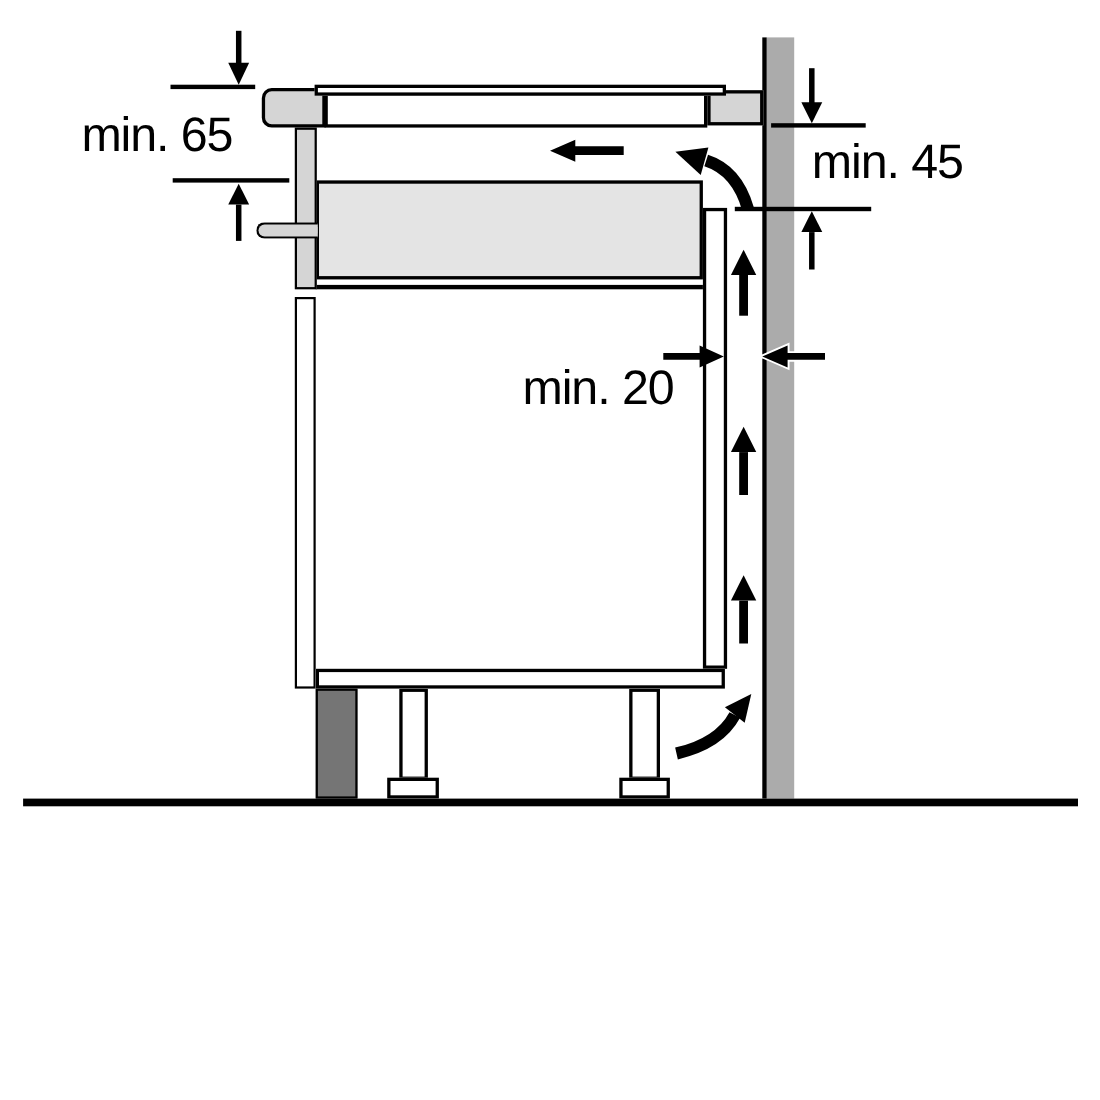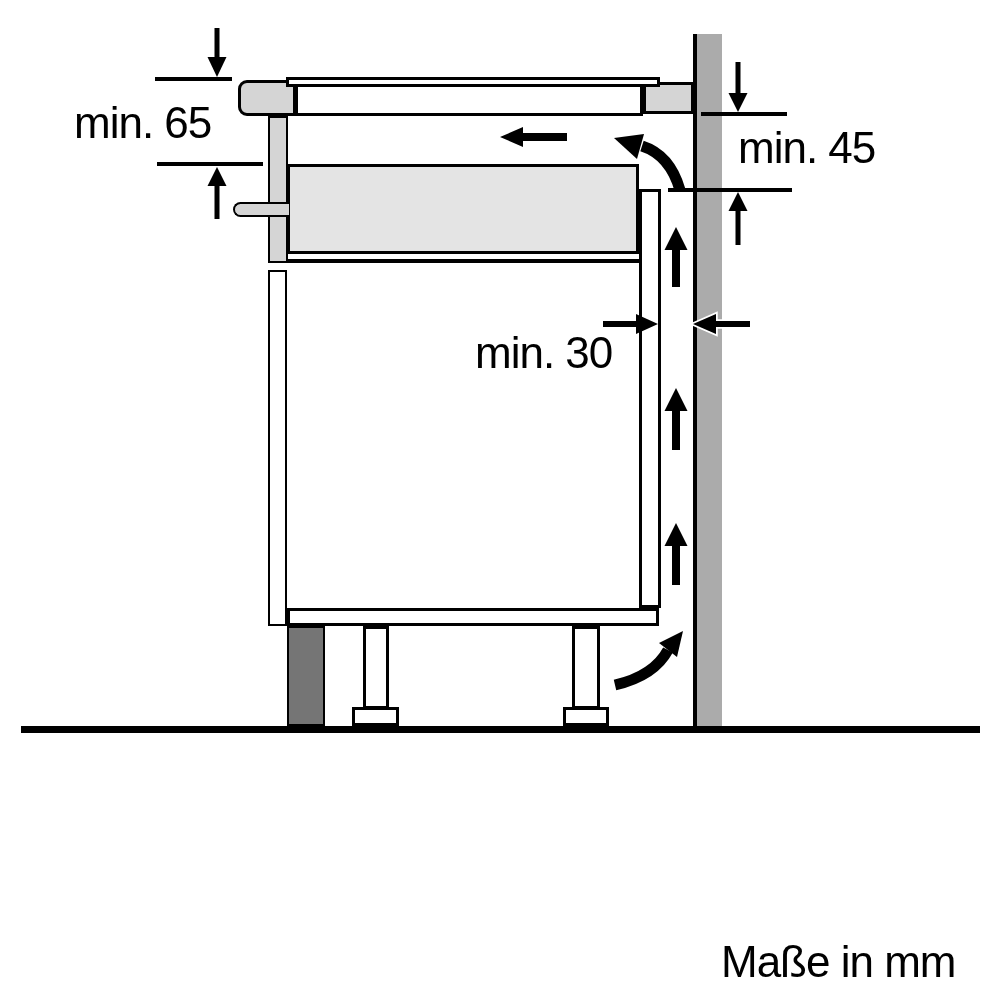--- a/index.html
+++ b/index.html
@@ -138,16 +138,15 @@
     </g>
 
     <g>
       <path class="arc" d="M615,685 Q654,676 668,650"></path>
       <polygon points="683,631 677,657 659,643"></polygon>
     </g>
   </svg>
 
   <div class="abs label lbl-65">min. 65</div>
   <div class="abs label lbl-45">min. 45</div>
-  <div class="abs label lbl-20">min. 30</div>
-  <div class="abs label lbl-units">Maße in mm</div>
+  <div class="abs label lbl-20">min. 20</div>
 
 </div>
 
 </body></html>

